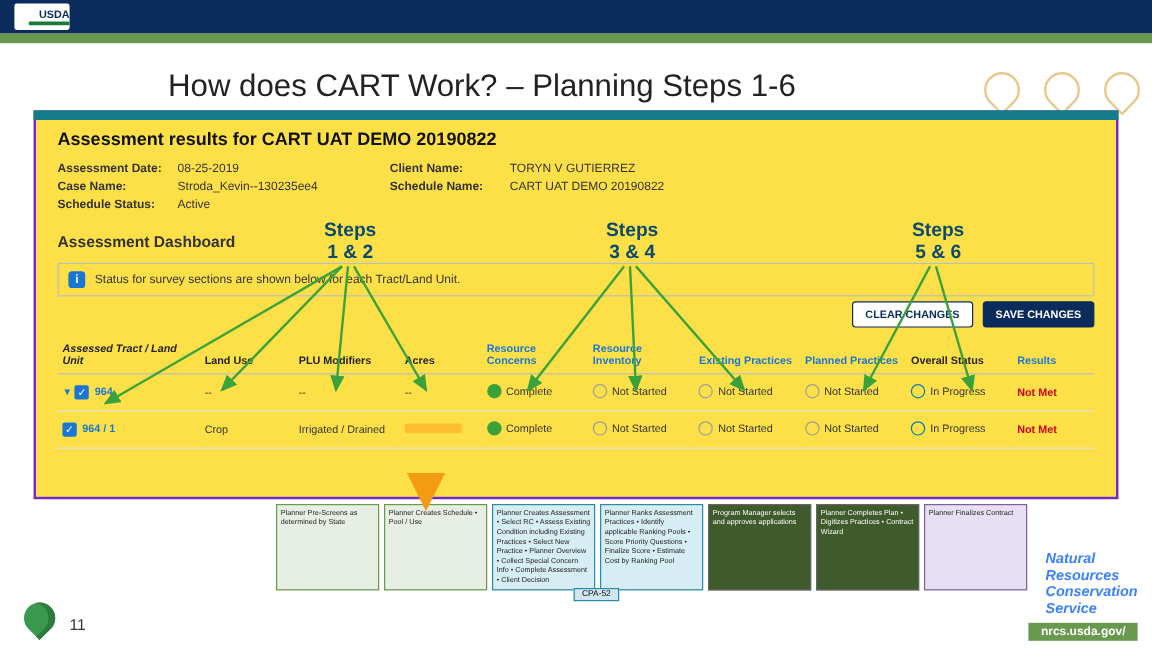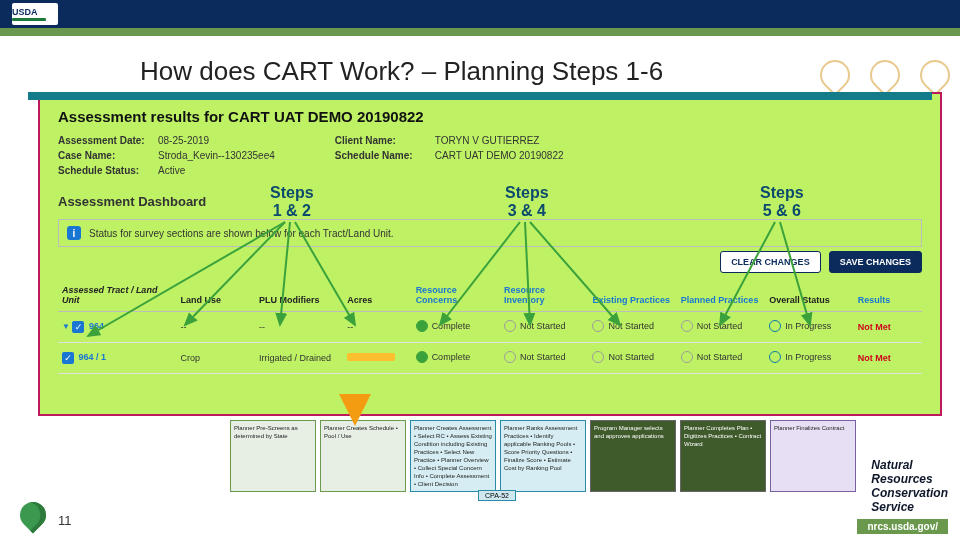--- a/index.html
+++ b/index.html
@@ -1,24 +1,24 @@
 <!DOCTYPE html>
 <html><head>
 <meta charset="utf-8">
 <style>
   body { margin:0; font-family: "Segoe UI", Arial, sans-serif; background:#fff; width:960px; height:540px; overflow:hidden; position:relative; }
   .topbar { height:28px; background:#0a2b5c; display:flex; align-items:center; padding:0 12px; }
-  .usda-logo { width:46px; height:22px; background:#fff; border-radius:2px; display:flex; flex-direction:column; align-items:flex-start; justify-content:center; margin-right:10px; }
+  .usda-logo { width:46px; height:22px; background:#fff; border-radius:2px; display:flex; flex-direction:column; align-items:flex-end; justify-content:center; margin-right:10px; }
   .usda-logo .t1 { font-size:9px; font-weight:bold; color:#0a2b5c; line-height:9px;}
   .usda-logo .bar { width:34px; height:3px; background:#1a7a3a; border-radius:1px; margin-top:1px;}
   .topbar-text { color:#fff; font-size:10px; font-weight:600; }
   .greenstripe { height:8px; background:#6a994e; }
   .title { position:absolute; top:56px; left:140px; font-size:26px; font-weight:400; color:#222; z-index:3;}
   .title-underline { position:absolute; top:92px; left:28px; width:904px; height:8px; background:#137b8a; z-index:2;}
-  .panel { position:absolute; top:92px; left:38px; width:900px; height:320px; border:2px solid #be185d; background:#bef264; z-index:1;}
+  .panel { position:absolute; top:92px; left:28px; width:900px; height:320px; border:2px solid #6d28d9; background:#fde047; z-index:1;}
   .panel-inner { padding:14px 18px 0 18px; font-size:11px; color:#333; }
   .h1 { font-size:15px; font-weight:700; color:#111; margin-bottom:10px;}
   .meta { display:flex; gap:60px; margin-bottom:18px; font-size:10px;}
   .meta-col { display:flex; flex-direction:column; gap:4px;}
   .meta-row { white-space:nowrap;}
   .meta-label { font-weight:700; display:inline-block; min-width:100px;}
   .dash-title { font-size:13px; font-weight:700; margin-bottom:10px;}
   .info-row { display:flex; align-items:center; border:1px solid #bdbdbd; padding:6px 8px; font-size:10px; margin-bottom:4px; gap:8px;}
   .info-icon { width:14px; height:14px; background:#1976d2; color:#fff; border-radius:3px; display:flex; align-items:center; justify-content:center; font-size:10px; font-weight:bold;}
   .btn-row { display:flex; gap:8px; justify-content:flex-end; margin:4px 0 6px 0;}
@@ -50,21 +50,21 @@
   .fb5 { background:#3f5a2b; color:#fff;}
   .fb6 { background:#3f5a2b; color:#fff;}
   .fb7 { background:#e7dff3; border-color:#7b5fa3;}
   .flow-tag { position:absolute; top:490px; left:478px; font-size:7px; background:#cfe8ef; border:1px solid #2a8aa8; padding:1px 6px; z-index:2;}
 
   .droplet { width:26px; height:26px; border-radius:50% 50% 50% 0; transform:rotate(-45deg); position:absolute;}
   .droplet-outline { border:2px solid #e8c98c; }
   .droplet-solid { background:#3a994e; box-shadow: inset -4px -4px 0 0 #2d7a3c; }
   
   .page-num { position:absolute; bottom:12px; left:58px; font-size:13px; color:#333;}
-  .nrcs-block { position:absolute; bottom:26px; right:12px; text-align:left; font-size:12px; font-style:italic; font-weight:600; color:#0f172a; line-height:14px;}
+  .nrcs-block { position:absolute; bottom:26px; right:12px; text-align:left; font-size:12px; font-style:italic; font-weight:600; color:#3b82f6; line-height:14px;}
   .nrcs-url { position:absolute; bottom:6px; right:12px; background:#6a994e; color:#fff; font-size:10px; padding:2px 10px; font-weight:600;}
 </style>
 </head>
 <body>
 
 <div class="topbar">
   <div class="usda-logo">
     <div class="t1">USDA</div>
     <div class="bar"></div>
   </div>

